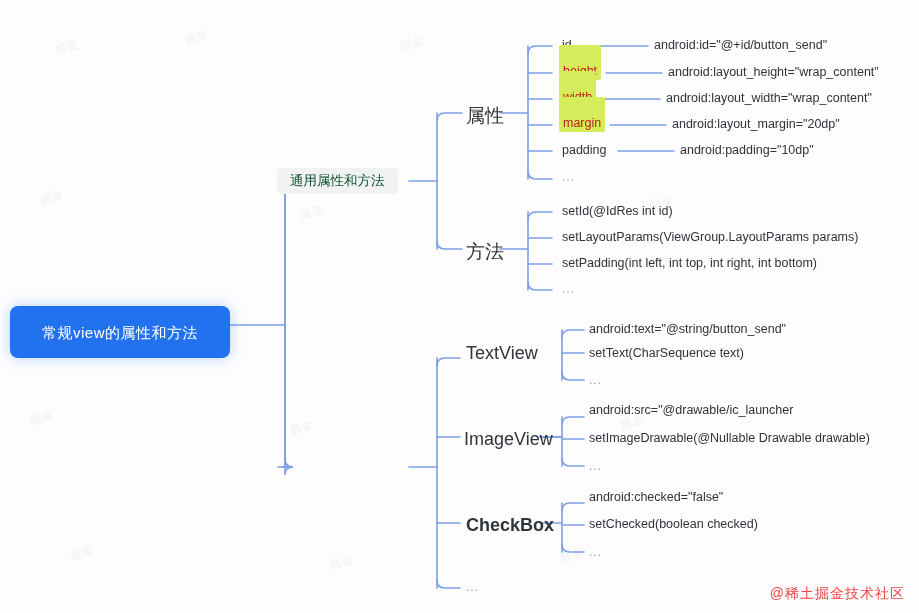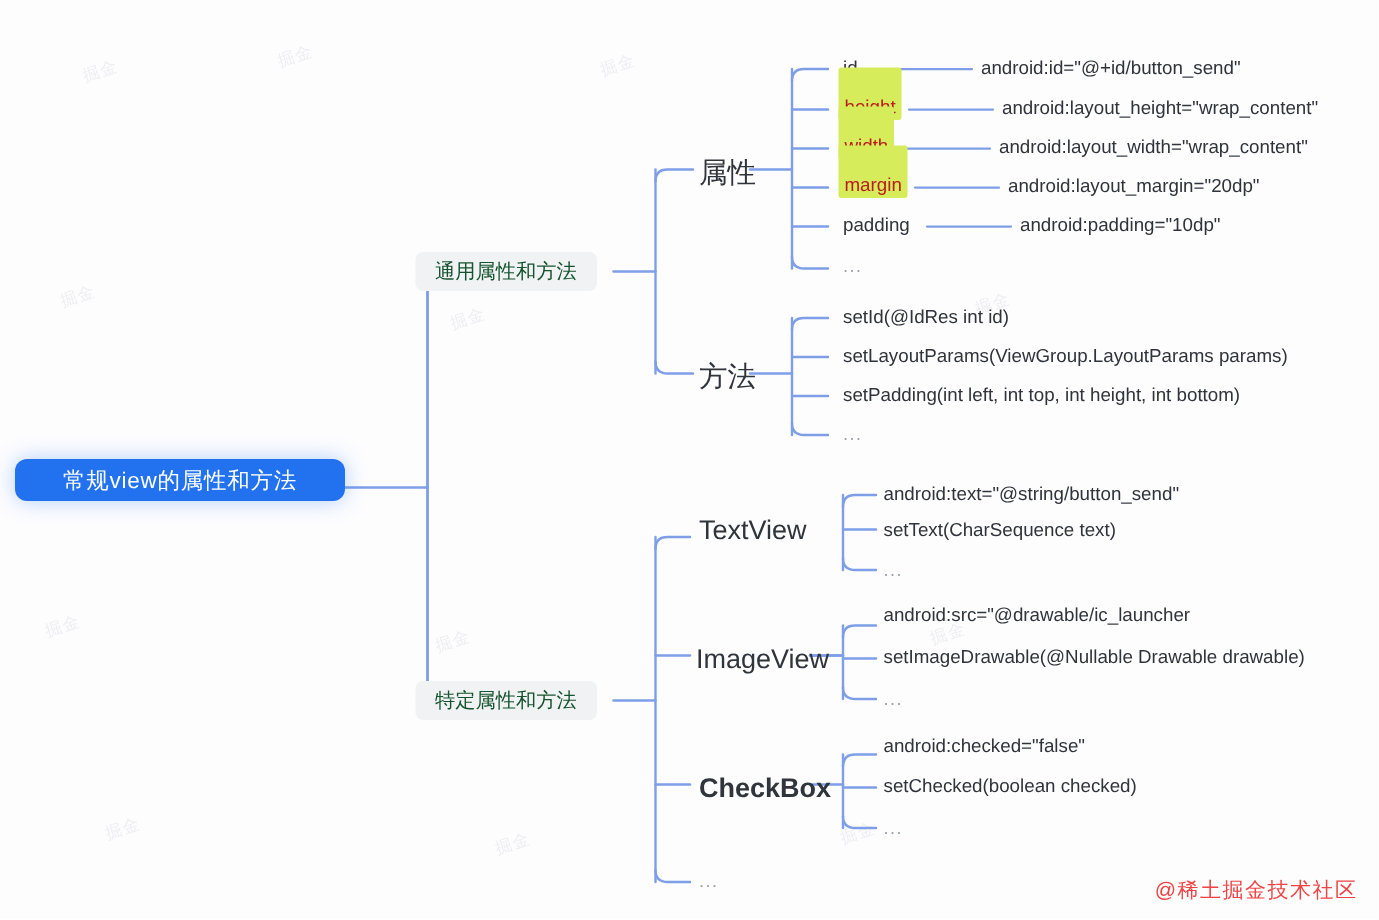--- a/index.html
+++ b/index.html
@@ -37,21 +37,21 @@
   .node {
     position: absolute;
     white-space: nowrap;
     line-height: 1;
   }
   
   .root {
     left: 10px;
     top: 306px;
     width: 220px;
-    height: 28px;
+    height: 52px;
     background: #2272f0;
     color: #ffffff;
     border-radius: 8px;
     font-size: 15px;
     display: flex;
     align-items: center;
     justify-content: center;
     box-shadow: 0 0 14px rgba(44,120,246,0.35);
     letter-spacing: 0.5px;
   }
@@ -180,23 +180,20 @@
     </g>
   </svg>
 
   <div class="node root">
     <span>常规view的属性和方法</span>
   </div>
 
   <div class="node" style="left:277px; top:168px;">
     <span class="chip">通用属性和方法</span>
   </div>
-  <div class="node" style="left:277px; top:454px;">
-    <span class="chip">特定属性和方法</span>
-  </div>
 
   <div class="node lbl lbl-cn" style="left:466px; top:106px;">
     <span>属性</span>
   </div>
   <div class="node lbl lbl-cn" style="left:466px; top:242px;">
     <span>方法</span>
   </div>
 
   <div class="node leaf" style="left:562px; top:39px;">
     <span>id</span>
@@ -237,21 +234,21 @@
     <span>...</span>
   </div>
 
   <div class="node leaf" style="left:562px; top:205px;">
     <span>setId(@IdRes int id)</span>
   </div>
   <div class="node leaf" style="left:562px; top:231px;">
     <span>setLayoutParams(ViewGroup.LayoutParams params)</span>
   </div>
   <div class="node leaf" style="left:562px; top:257px;">
-    <span>setPadding(int left, int top, int height, int bottom)</span>
+    <span>setPadding(int left, int top, int right, int bottom)</span>
   </div>
   <div class="node dots" style="left:562px; top:283px;">
     <span>...</span>
   </div>
 
   <div class="node lbl" style="left:466px; top:344px;">
     <span>TextView</span>
   </div>
   <div class="node lbl" style="left:464px; top:430px;">
     <span>ImageView</span>

